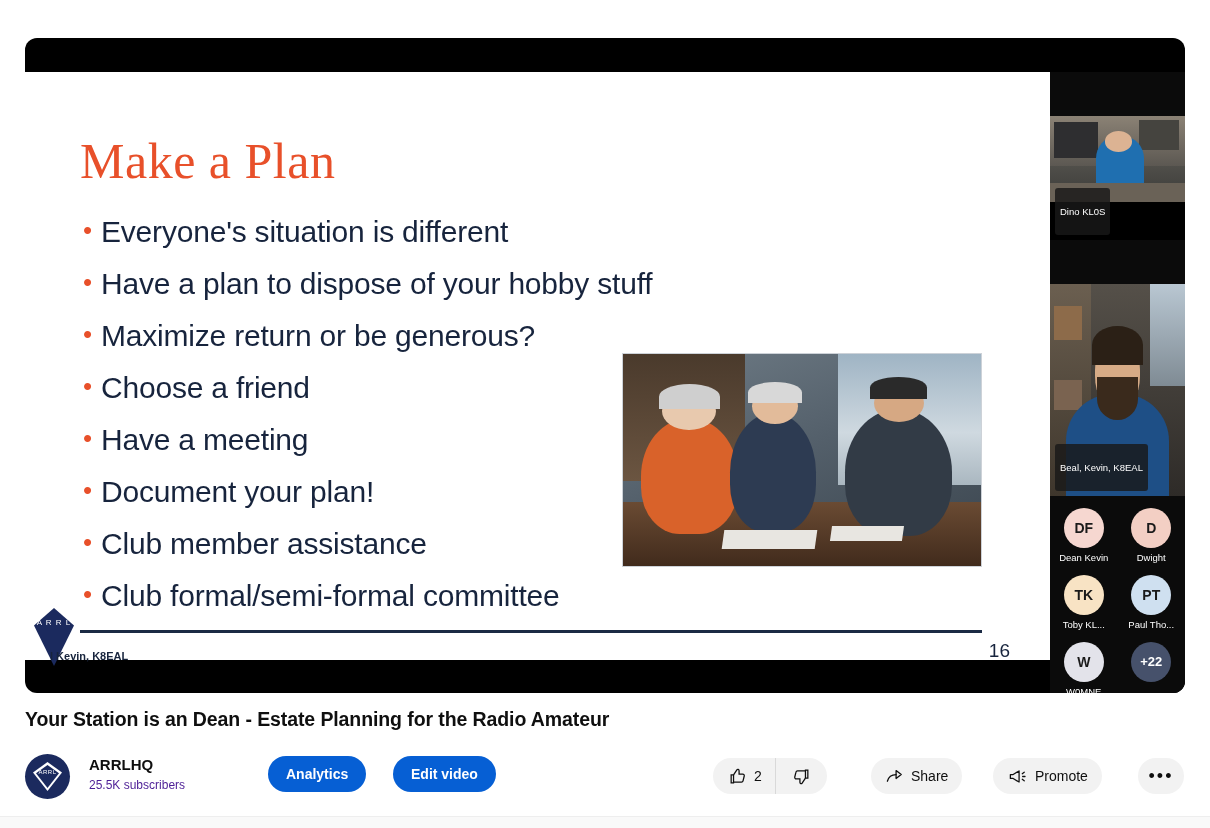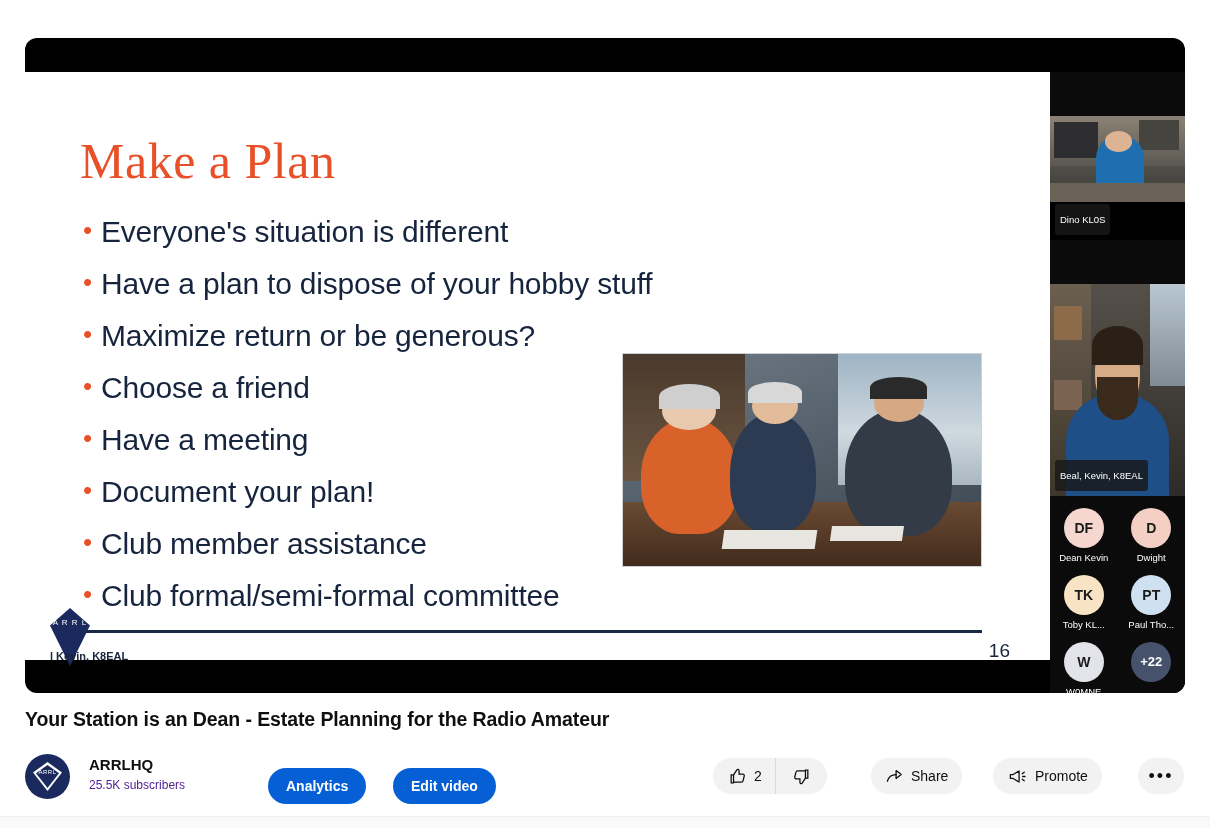--- a/index.html
+++ b/index.html
@@ -140,21 +140,21 @@
     position: absolute;
     right: 40px;
     top: 568px;
     font-size: 19px;
     color: #17243d;
     font-family: "Liberation Sans", sans-serif;
   }
 
   .arrl-diamond {
     position: absolute;
-    left: 21px;
+    left: 5px;
     top: 528px;
     width: 48px;
     height: 74px;
   }
   .arrl-diamond .dshape {
     position: absolute;
     left: 4px;
     top: 8px;
     width: 40px;
     height: 58px;
@@ -198,21 +198,21 @@
     background: #000;
     margin-top: 44px;
   }
   .tile-label {
     position: absolute;
     left: 5px;
     bottom: 5px;
     background: rgba(24,24,24,0.82);
     color: #ffffff;
     font-size: 9.5px;
-    padding: 10px 5px;
+    padding: 18px 5px;
     border-radius: 3px;
     max-width: 122px;
     white-space: nowrap;
     overflow: hidden;
     text-overflow: ellipsis;
   }
 
   .tile-a { height: 86px; background: linear-gradient(180deg,#6e6b63 0%,#3a3a38 100%); }
   .ta-wall { position:absolute; left:0; top:0; width:100%; height:58%; background:linear-gradient(180deg,#8b8275 0%,#5c5852 100%); }
   .ta-gear { position:absolute; left:4px; top:6px; width:44px; height:36px; background:#2e2e30; }
@@ -333,21 +333,21 @@
   .ch-subs {
     position: absolute;
     left: 64px;
     top: 26px;
     font-size: 12px;
     color: #4c1d95;
   }
 
   .btn-blue {
     position: absolute;
-    top: 16px;
+    top: 4px;
     height: 36px;
     background: #065fd4;
     color: #ffffff;
     border-radius: 18px;
     font-size: 14px;
     font-weight: bold;
     border: none;
     padding: 0 18px;
     cursor: pointer;
     font-family: "Liberation Sans", sans-serif;

